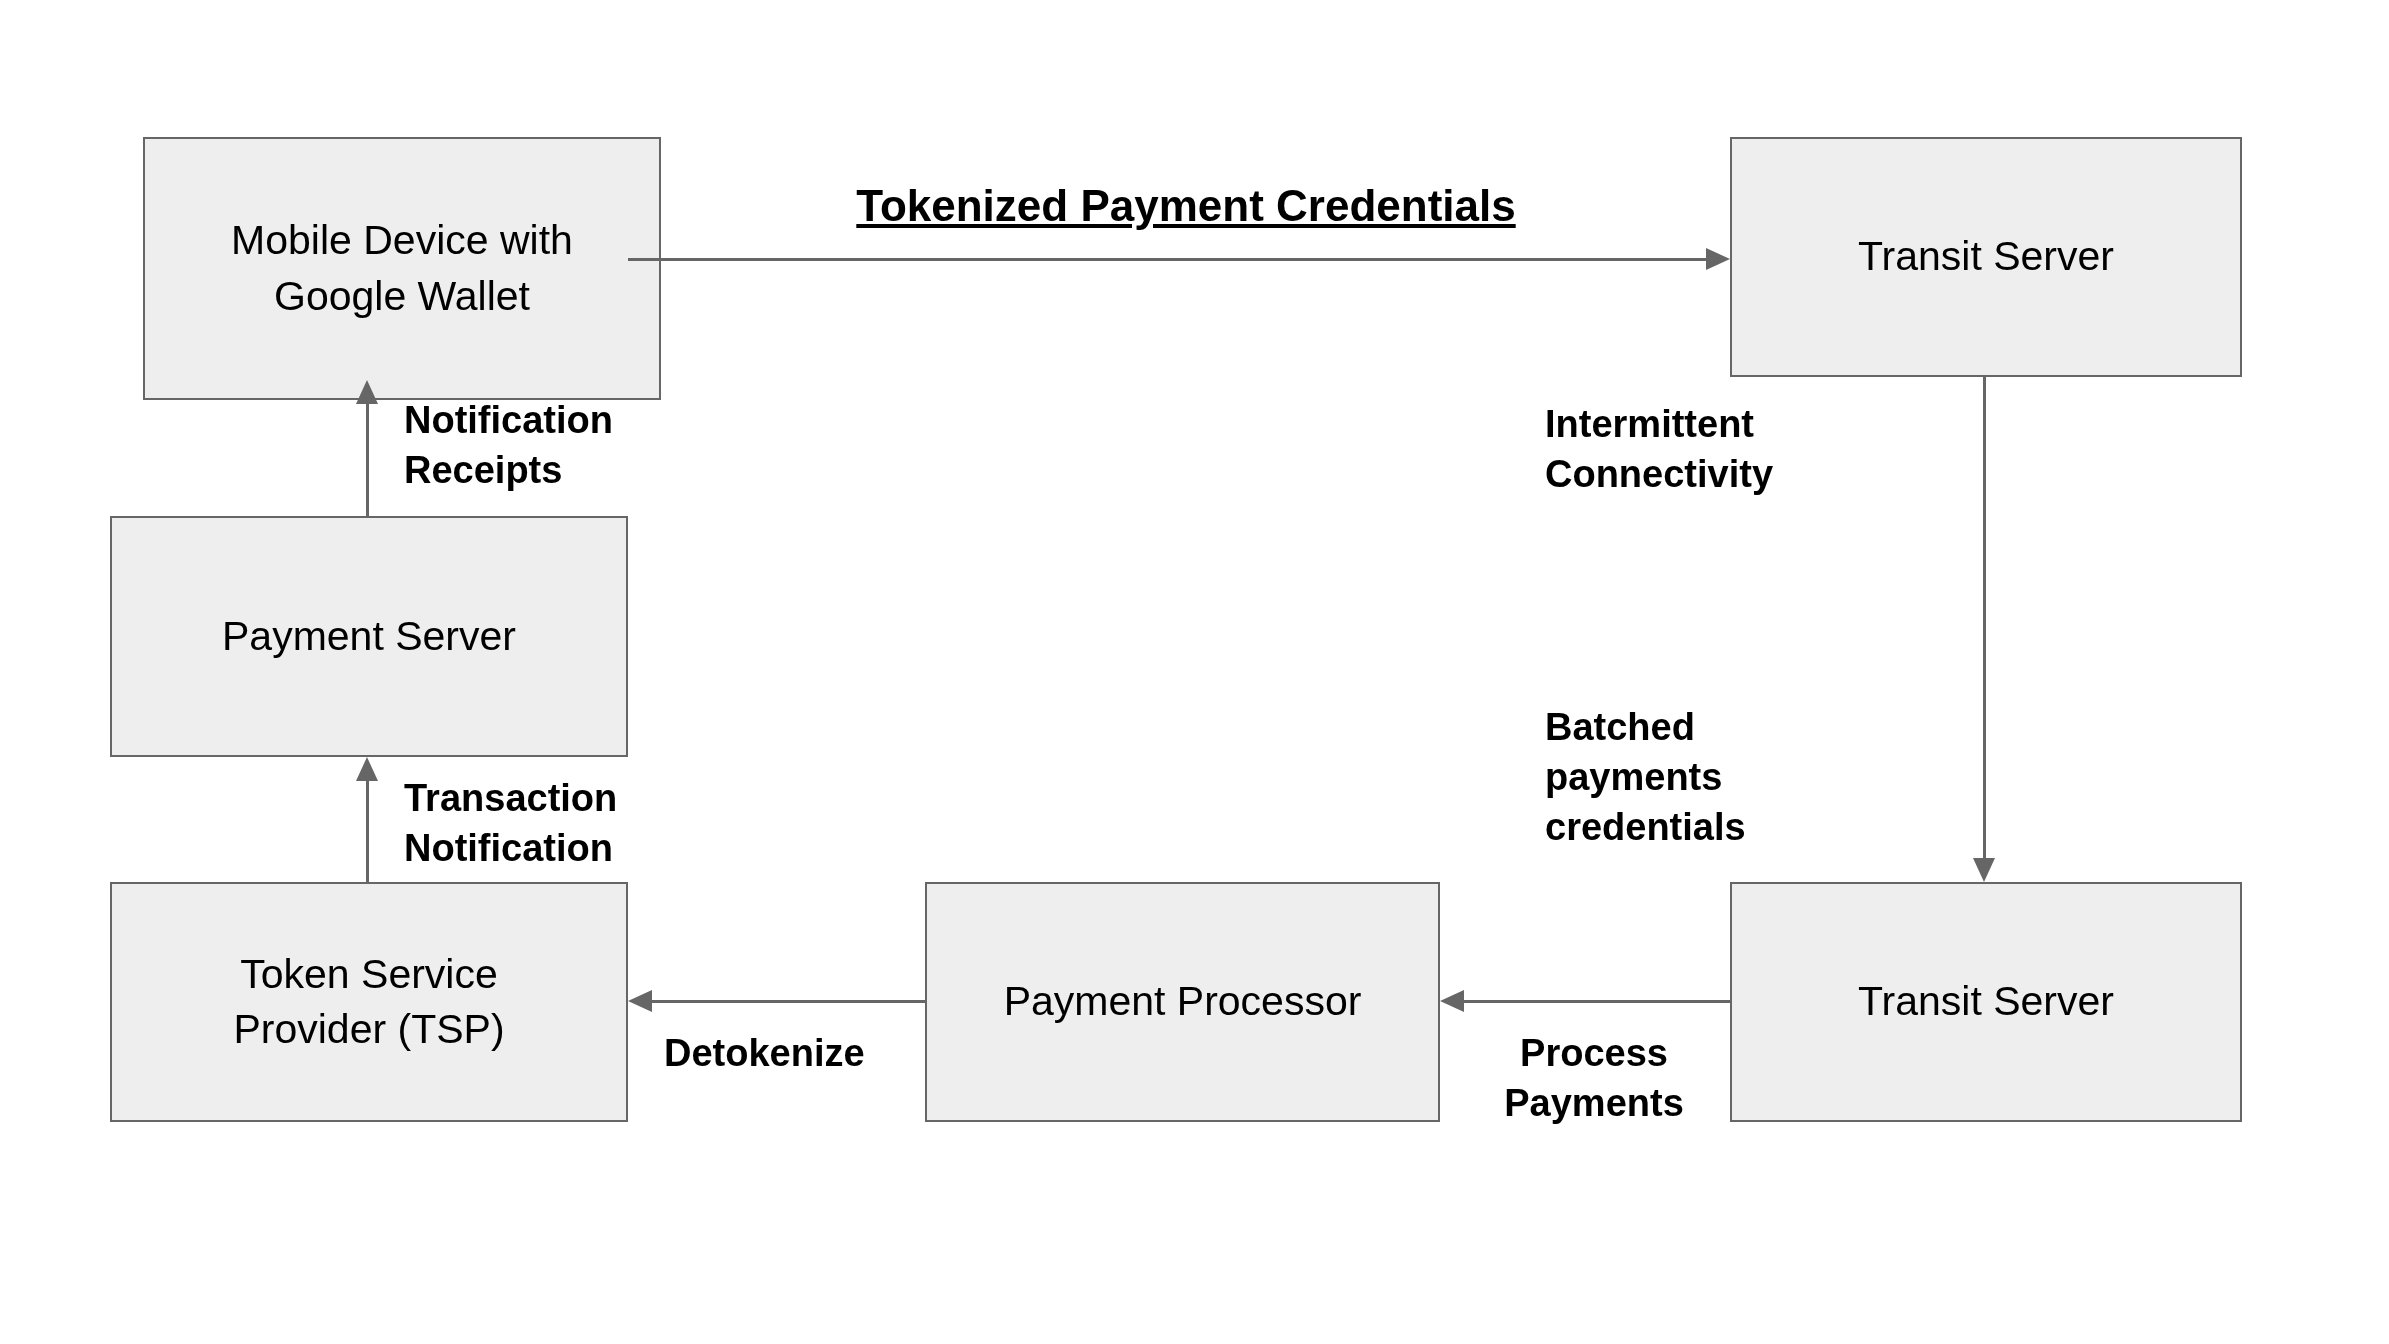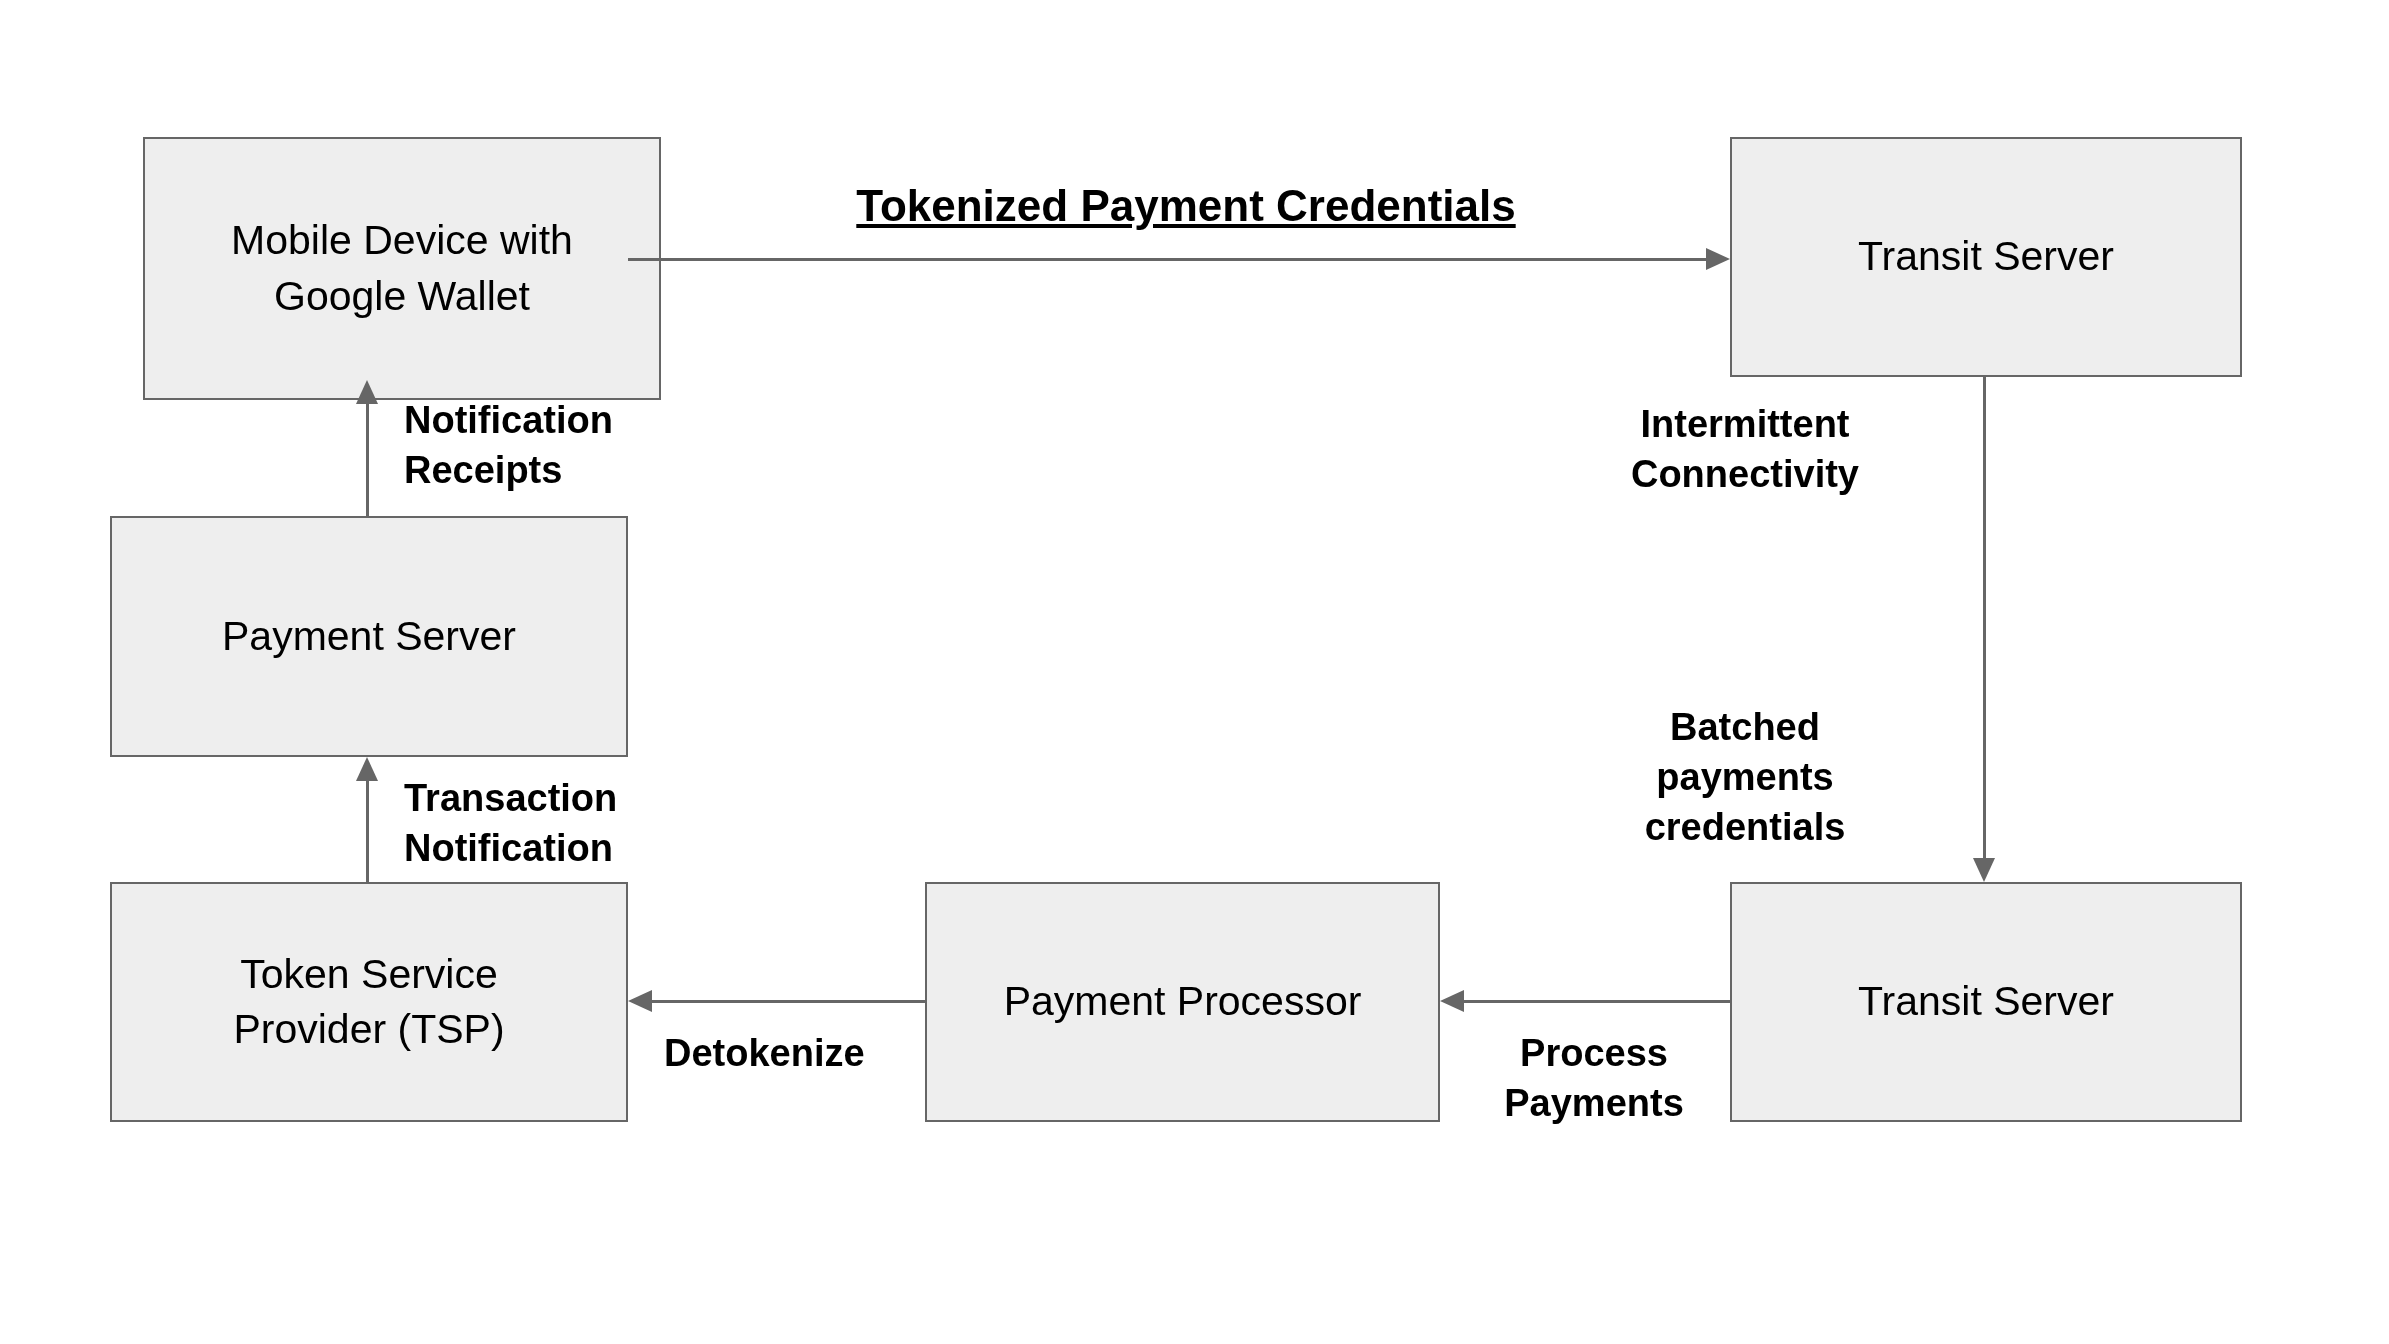--- a/index.html
+++ b/index.html
@@ -37,21 +37,21 @@
     line-height: 1.32;
     color: #000000;
     white-space: pre-line;
   }
   .edge-label.title {
     font-size: 44px;
     line-height: 1.2;
     text-decoration: underline;
   }
   .center-anchor { transform: translateX(-50%); text-align: center; }
-  .right-align   { text-align: center; }
+  .right-align   { text-align: left; }
   .left-align    { text-align: left; }
   .line {
     position: absolute;
     background: #666666;
   }
   .arrowhead {
     position: absolute;
     width: 0;
     height: 0;
   }

